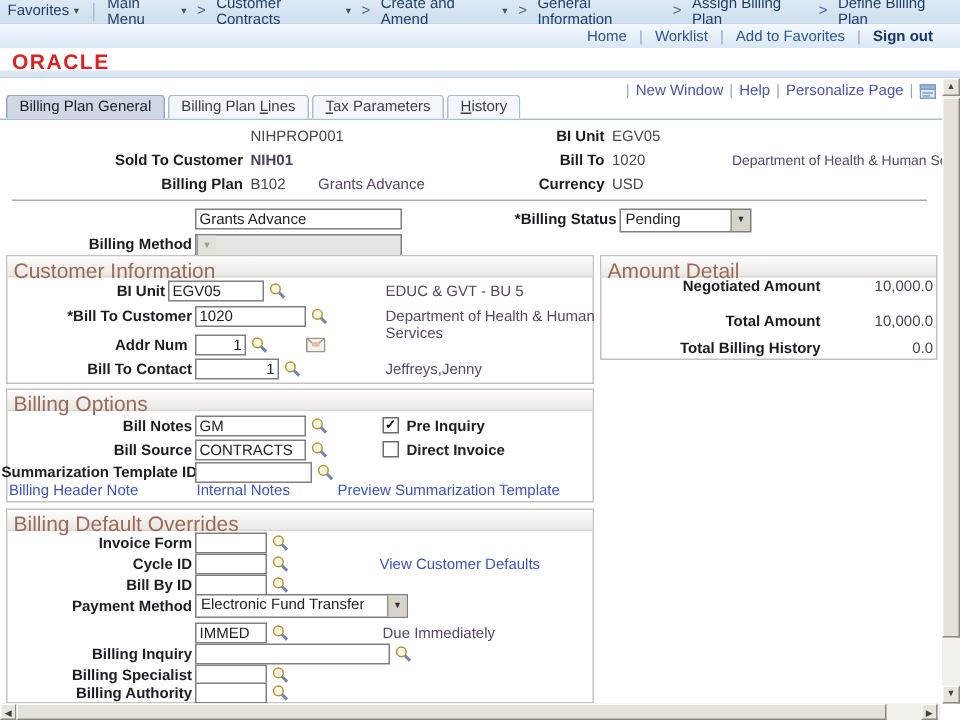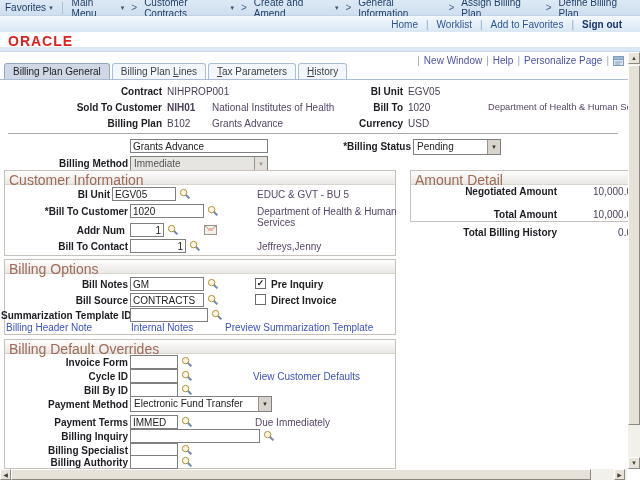--- a/index.html
+++ b/index.html
@@ -167,29 +167,27 @@
   </div>
   <div class="tab">
     <span></span><span class="akey">T</span><span>ax Parameters</span>
   </div>
   <div class="tab">
     <span></span><span class="akey">H</span><span>istory</span>
   </div>
 </div>
 
 <div class="abs frow" style="left:0;top:86px;width:640px;">
-  <span class="abs lbl" style="left:0;width:162px;">Contract</span>
   <span class="abs pval" style="left:167px;">NIHPROP001</span>
   <span class="abs lbl" style="left:300px;width:103px;">BI Unit</span>
   <span class="abs pval" style="left:408px;">EGV05</span>
 </div>
 <div class="abs frow" style="left:0;top:102px;width:640px;">
   <span class="abs lbl" style="left:0;width:162px;">Sold To Customer</span>
   <span class="abs pval" style="left:167px;font-weight:bold;">NIH01</span>
-  <span class="abs pdesc" style="left:212px;white-space:nowrap;">National Institutes of Health</span>
   <span class="abs lbl" style="left:300px;width:103px;">Bill To</span>
   <span class="abs pval" style="left:408px;">1020</span>
   <span class="abs pdesc" style="left:488px;white-space:nowrap;font-size:9.3px;">Department of Health &amp; Human Services</span>
 </div>
 <div class="abs frow" style="left:0;top:118px;width:640px;">
   <span class="abs lbl" style="left:0;width:162px;">Billing Plan</span>
   <span class="abs pval" style="left:167px;">B102</span>
   <span class="abs pdesc" style="left:212px;white-space:nowrap;">Grants Advance</span>
   <span class="abs lbl" style="left:300px;width:103px;">Currency</span>
   <span class="abs pval" style="left:408px;">USD</span>
@@ -203,21 +201,20 @@
   <div class="psel" style="left:413px;top:0;width:88px;justify-content:space-between;">
     <span class="psel-t">Pending</span>
     <span class="psel-b">
         <span>▼</span>
       </span>
   </div>
 </div>
 <div class="abs frow" style="left:0;top:156px;width:640px;height:17px;">
   <span class="abs lbl" style="left:0;width:128px;top:2px;">Billing Method</span>
   <div class="psel disabled" style="left:130px;top:0;width:138px;">
-    <span class="psel-t">Immediate</span>
     <span class="psel-b">
         <span>▼</span>
       </span>
   </div>
 </div>
 
 <div class="gbox" style="left:4px;top:170px;width:392px;height:86px;">
   <div class="gbox-h">Customer Information</div>
   <div class="frow" style="left:0;top:16px;width:100%;">
     <span class="abs lbl" style="left:0;width:105px;top:2px;">BI Unit</span>
@@ -254,21 +251,21 @@
     <span class="abs lbl" style="left:0;width:123px;top:2px;">Bill To Contact</span>
     <input class="pinput num" style="left: 125px; top: 0px; width: 56px;" value="1">
     <span class="lookup" style="left:184px;top:1px;"><svg width="12" height="12" viewBox="0 0 12 12">
           <circle cx="4.6" cy="4.6" r="3.2" fill="#fdf7e2" stroke="#b3922f"></circle>
           <line x1="7" y1="7" x2="10.4" y2="10.4" stroke="#6f86ad" stroke-width="2"></line>
         </svg></span>
     <span class="abs pdesc" style="left:252px;top:2px;white-space:nowrap;">Jeffreys,Jenny</span>
   </div>
 </div>
 
-<div class="gbox" style="left:400px;top:170px;width:225px;height:52px;margin-left:10px;">
+<div class="gbox" style="left:400px;top:170px;width:225px;height:70px;">
   <div class="gbox-h">Amount Detail</div>
   <div class="frow" style="left:0;top:15px;width:100%;">
     <span class="abs lbl" style="left:0;width:146px;">Negotiated Amount</span>
     <span class="abs pval" style="left:146px;right:2px;text-align:right;">10,000.0</span>
   </div>
   <div class="frow" style="left:0;top:38px;width:100%;">
     <span class="abs lbl" style="left:0;width:146px;">Total Amount</span>
     <span class="abs pval" style="left:146px;right:2px;text-align:right;">10,000.0</span>
   </div>
   <div class="frow" style="left:0;top:56px;width:100%;">
@@ -344,21 +341,20 @@
   <div class="frow" style="left:0;top:56px;width:100%;height:17px;">
     <span class="abs lbl" style="left:0;width:123px;top:3px;">Payment Method</span>
     <div class="psel" style="left:125px;top:0;width:142px;">
       <span class="psel-t">Electronic Fund Transfer</span>
       <span class="psel-b">
           <span>▼</span>
         </span>
     </div>
   </div>
   <div class="frow" style="left:0;top:75px;width:100%;">
-    <span class="abs lbl" style="left:0;width:123px;top:2px;">Payment Terms</span>
     <input class="pinput" style="left: 125px; top: 0px; width: 48px;" value="IMMED">
     <span class="lookup" style="left:176px;top:1px;"><svg width="12" height="12" viewBox="0 0 12 12">
           <circle cx="4.6" cy="4.6" r="3.2" fill="#fdf7e2" stroke="#b3922f"></circle>
           <line x1="7" y1="7" x2="10.4" y2="10.4" stroke="#6f86ad" stroke-width="2"></line>
         </svg></span>
     <span class="abs pdesc" style="left:250px;top:2px;white-space:nowrap;">Due Immediately</span>
   </div>
   <div class="frow" style="left:0;top:89px;width:100%;">
     <span class="abs lbl" style="left:0;width:123px;top:2px;">Billing Inquiry</span>
     <input class="pinput" style="left: 125px; top: 0px; width: 130px;" value="">

